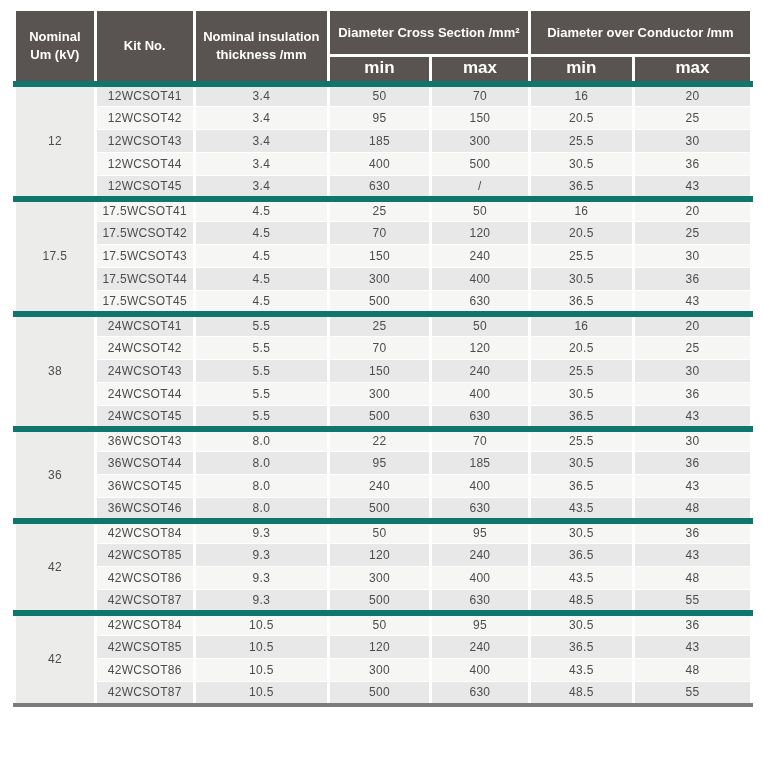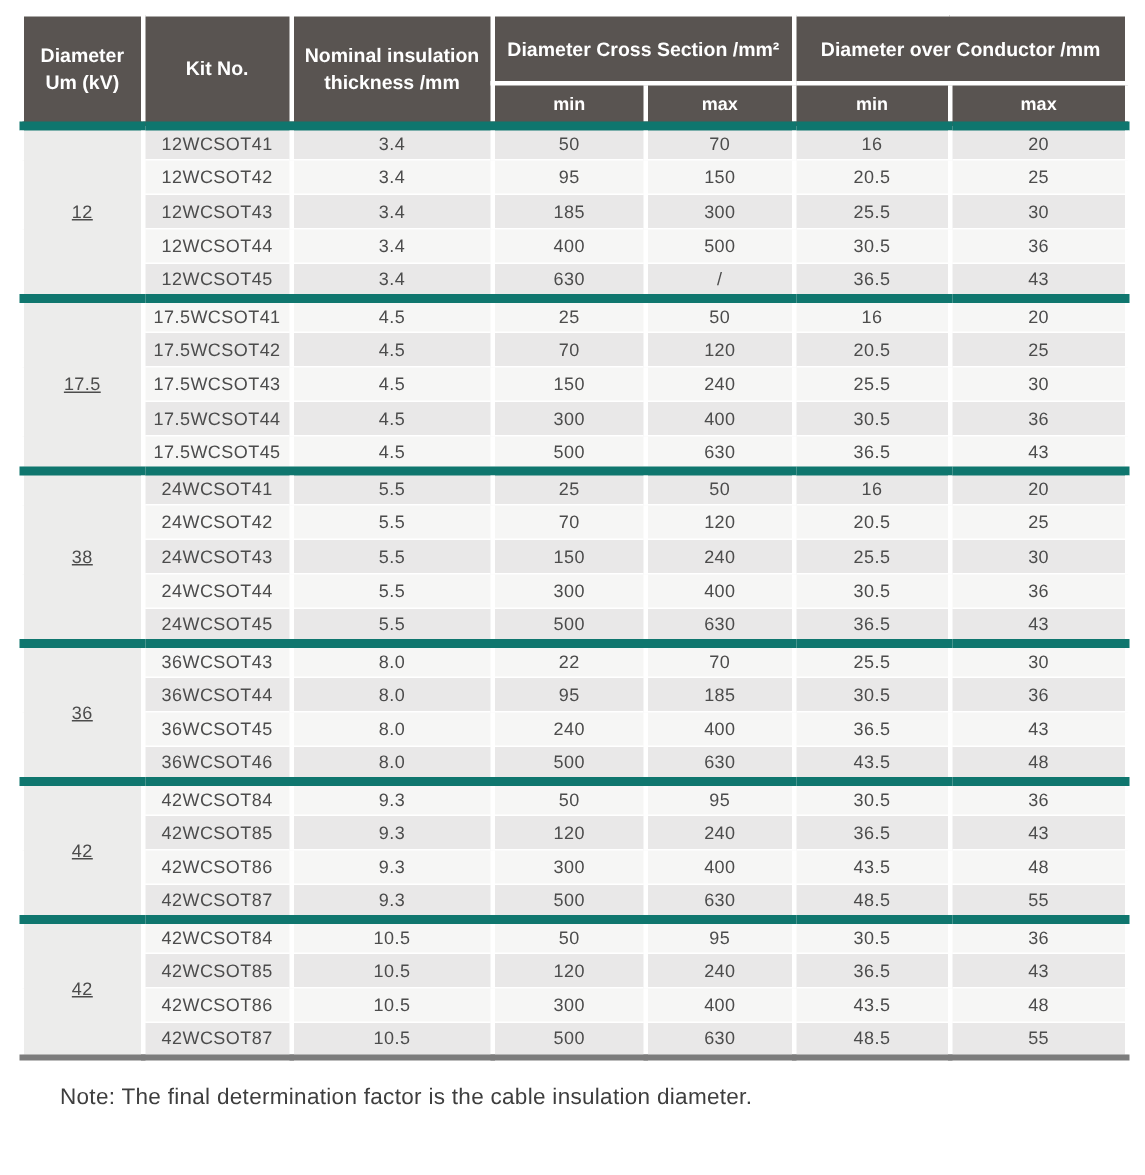--- a/index.html
+++ b/index.html
@@ -25,39 +25,38 @@
     color: #ffffff;
     font-size: 13px;
     font-weight: bold;
     text-align: center;
     vertical-align: middle;
     border: 3px solid #ffffff;
     white-space: pre-line;
     line-height: 1.35;
   }
   tr.hdr-top th { height: 46px; }
-  tr.hdr-sub th { height: 28px; font-size: 12px; }
+  tr.hdr-sub th { height: 28px; font-size: 17px; }
   table.kit-table td {
     font-size: 12px;
     color: #4c4c4c;
     text-align: center;
     vertical-align: middle;
     height: 23px;
     border: 1px solid #ffffff;
     border-left: 3px solid #ffffff;
     border-right: 3px solid #ffffff;
     letter-spacing: 0.3px;
   }
   tr.dark td  { background: #e9e8e8; }
   tr.light td { background: #f6f6f5; }
   tr.group-start td { border-top: 6px solid #0f766e; }
   td.voltage-cell {
     background: #ececeb !important;
     font-size: 12.5px;
-    text-decoration: underline;
   }
   .note {
     margin: 16px 0 0 27px;
     font-size: 15px;
     color: #3e3e3e;
     letter-spacing: 0.2px;
   }
 </style>
 </head>
 <body>
@@ -68,21 +67,21 @@
       <col style="width:80px">
       <col style="width:98px">
       <col style="width:133px">
       <col style="width:101px">
       <col style="width:98px">
       <col style="width:103px">
       <col style="width:117px">
     </colgroup>
     <thead>
       <tr class="hdr-top">
-        <th rowspan="2">Diameter
+        <th rowspan="2">Nominal
 Um (kV)</th>
         <th rowspan="2">Kit No.</th>
         <th rowspan="2">Nominal insulation
 thickness /mm</th>
         <th colspan="2">Diameter Cross Section /mm²</th>
         <th colspan="2">Diameter over Conductor /mm</th>
       </tr>
       <tr class="hdr-sub">
         <th>min</th>
         <th>max</th>
@@ -308,14 +307,13 @@
         <tr class="dark">
           <td>42WCSOT87</td>
           <td>10.5</td>
           <td>500</td>
           <td>630</td>
           <td>48.5</td>
           <td>55</td>
         </tr>
       </tbody>
   </table>
-  <p class="note">Note: The final determination factor is the cable insulation diameter.</p>
 </div>
 
 </body></html>

